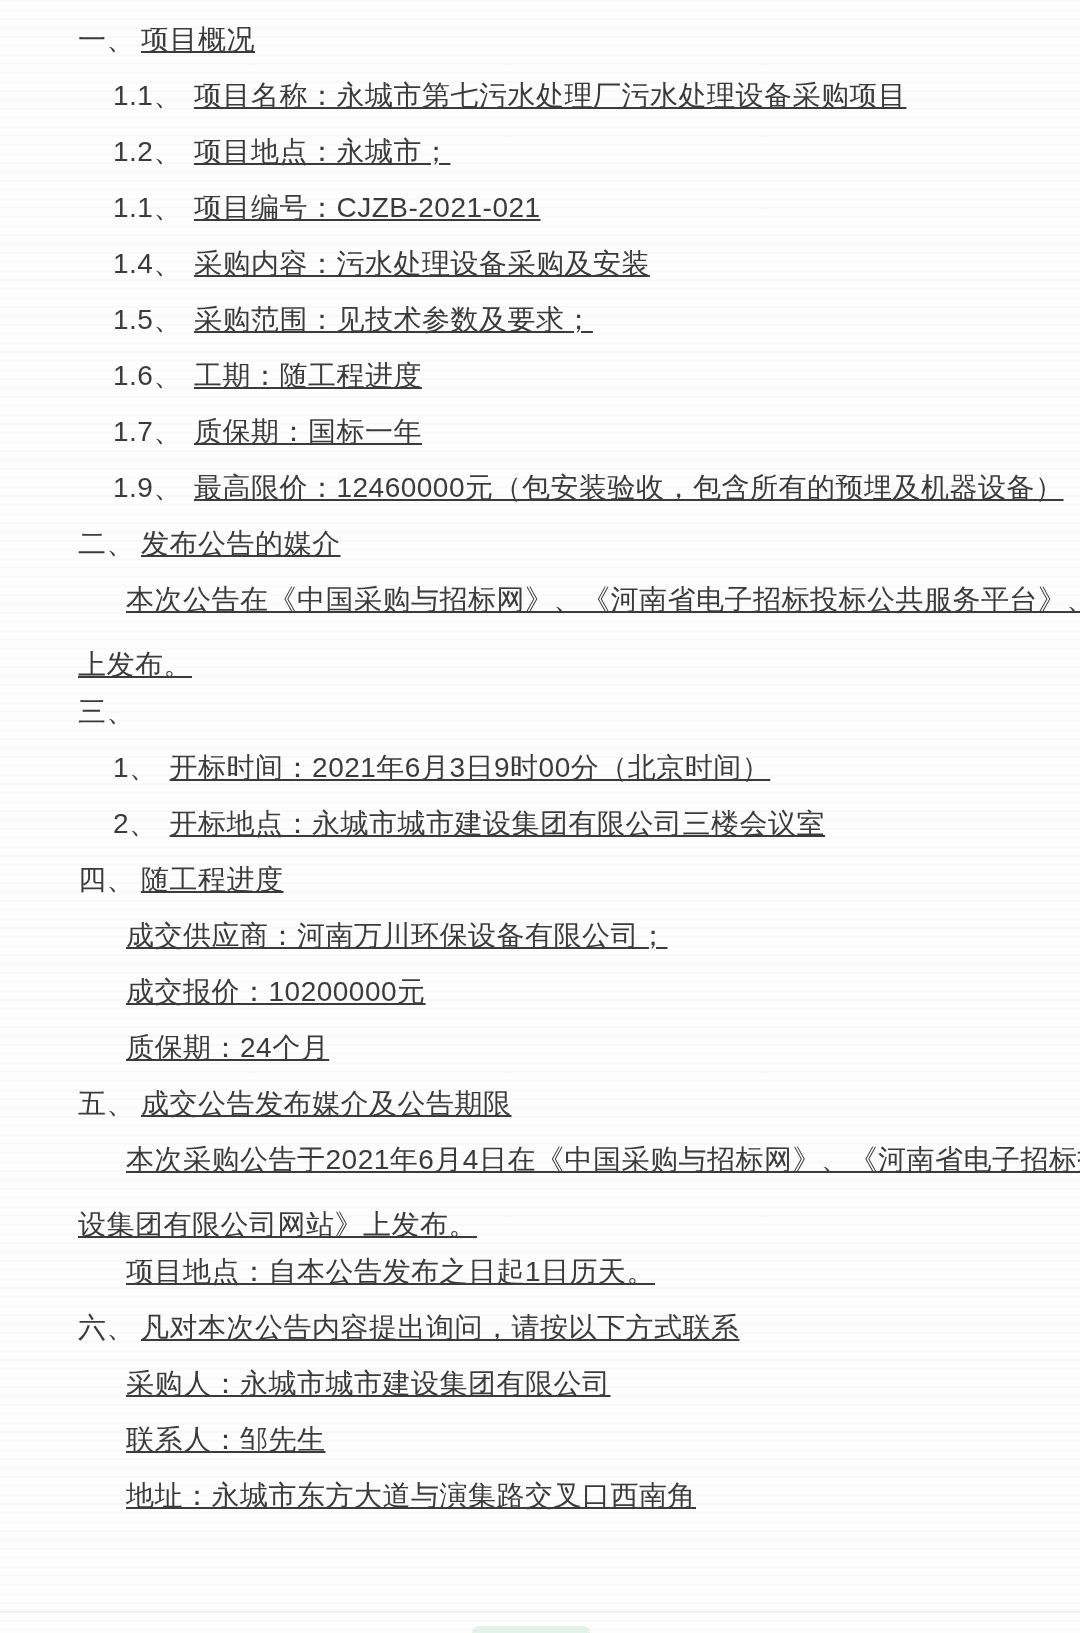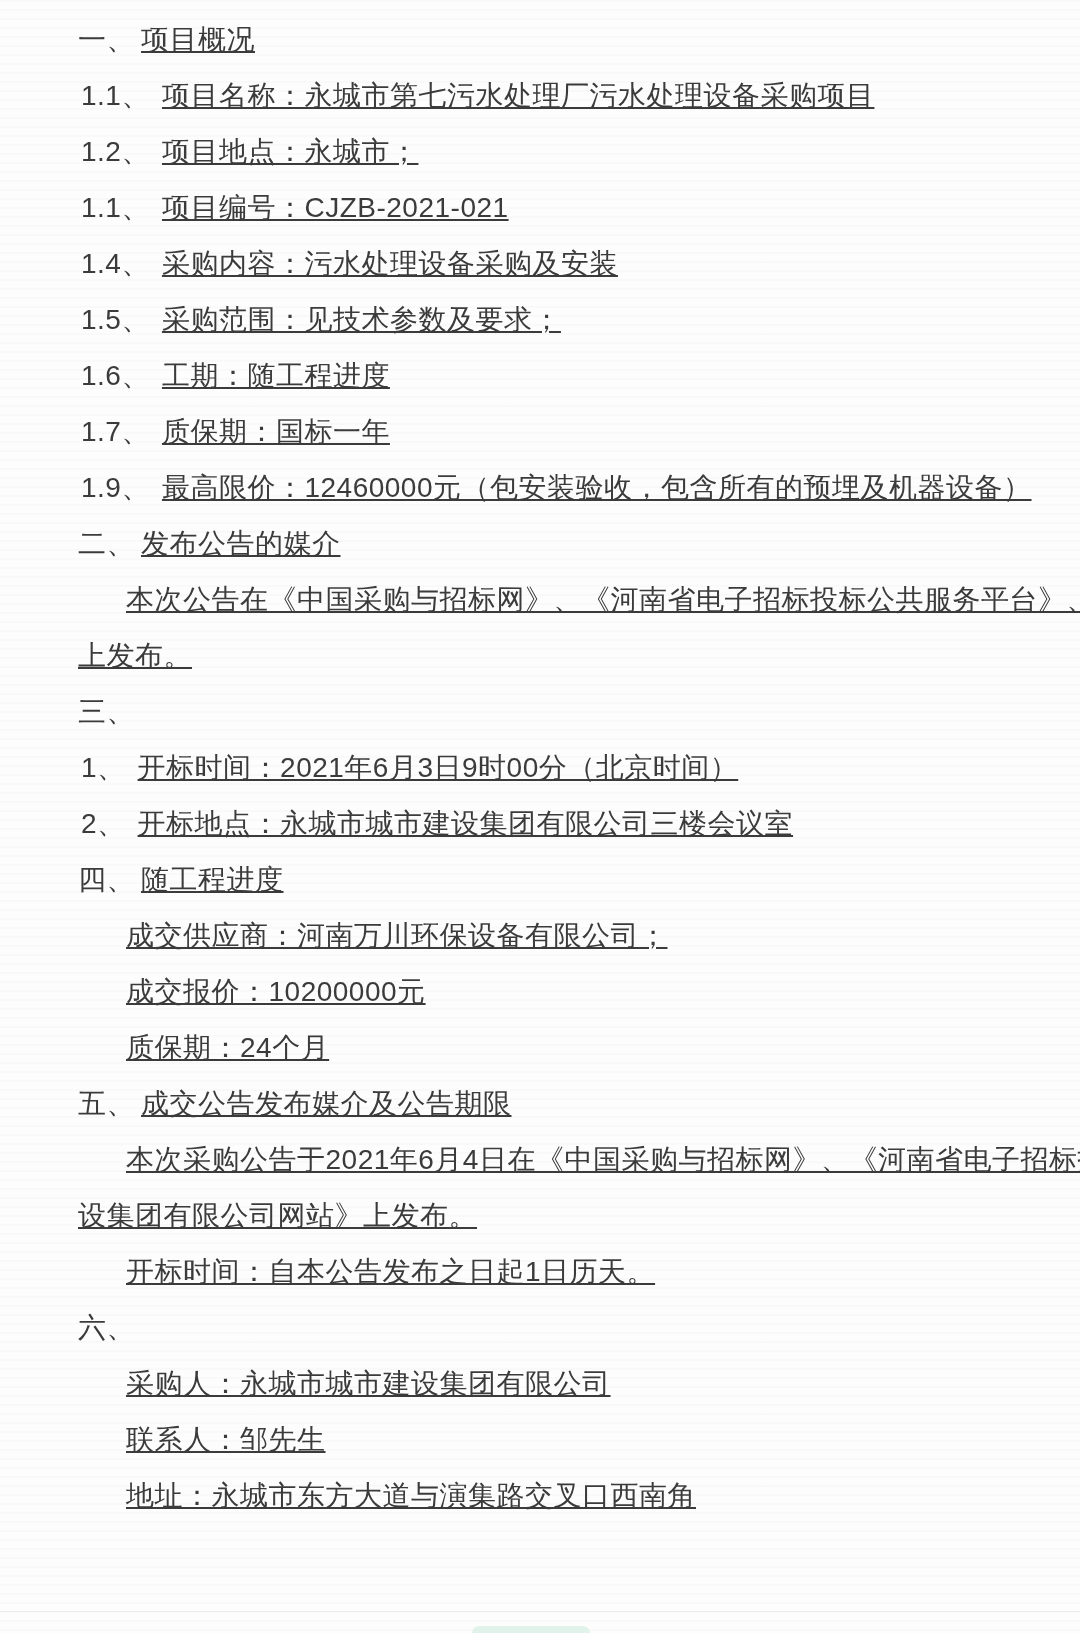--- a/index.html
+++ b/index.html
@@ -35,22 +35,22 @@
   .line {
     height: 56px;
     display: flex;
     align-items: center;
     white-space: nowrap;
     font-size: 28px;
     color: #3b3b3b;
     letter-spacing: 0.5px;
   }
   .line.h { padding-left: 78px; }
-  .line.c { padding-left: 78px; }
-  .line.i { padding-left: 81px; }
+  .line.c { padding-left: 78px; align-items: flex-end; }
+  .line.i { padding-left: 113px; }
   .line.p { padding-left: 126px; }
   .line .num { flex: 0 0 auto; }
   .line.h .num { margin-right: 6px; }
   .line.i .num { margin-right: 12px; }
   .line .txt { flex: 0 0 auto; text-decoration: underline; }
   .bottom-rule {
     position: absolute;
     left: 0;
     width: 1080px;
     top: 1611px;
@@ -147,24 +147,25 @@
       <span class="num">五、</span>
       <span class="txt">成交公告发布媒介及公告期限</span>
     </div>
     <div class="line p">
       <span class="txt">本次采购公告于2021年6月4日在《中国采购与招标网》、《河南省电子招标投</span>
     </div>
     <div class="line c">
       <span class="txt">设集团有限公司网站》上发布。</span>
     </div>
     <div class="line p">
-      <span class="txt">开标时间：自本公告发布之日起1日历天。</span>
+      <span class="txt">项目地点：自本公告发布之日起1日历天。</span>
     </div>
     <div class="line h">
       <span class="num">六、</span>
+      <span class="txt">凡对本次公告内容提出询问，请按以下方式联系</span>
     </div>
     <div class="line p">
       <span class="txt">采购人：永城市城市建设集团有限公司</span>
     </div>
     <div class="line p">
       <span class="txt">联系人：邹先生</span>
     </div>
     <div class="line p">
       <span class="txt">地址：永城市东方大道与演集路交叉口西南角</span>
     </div>

